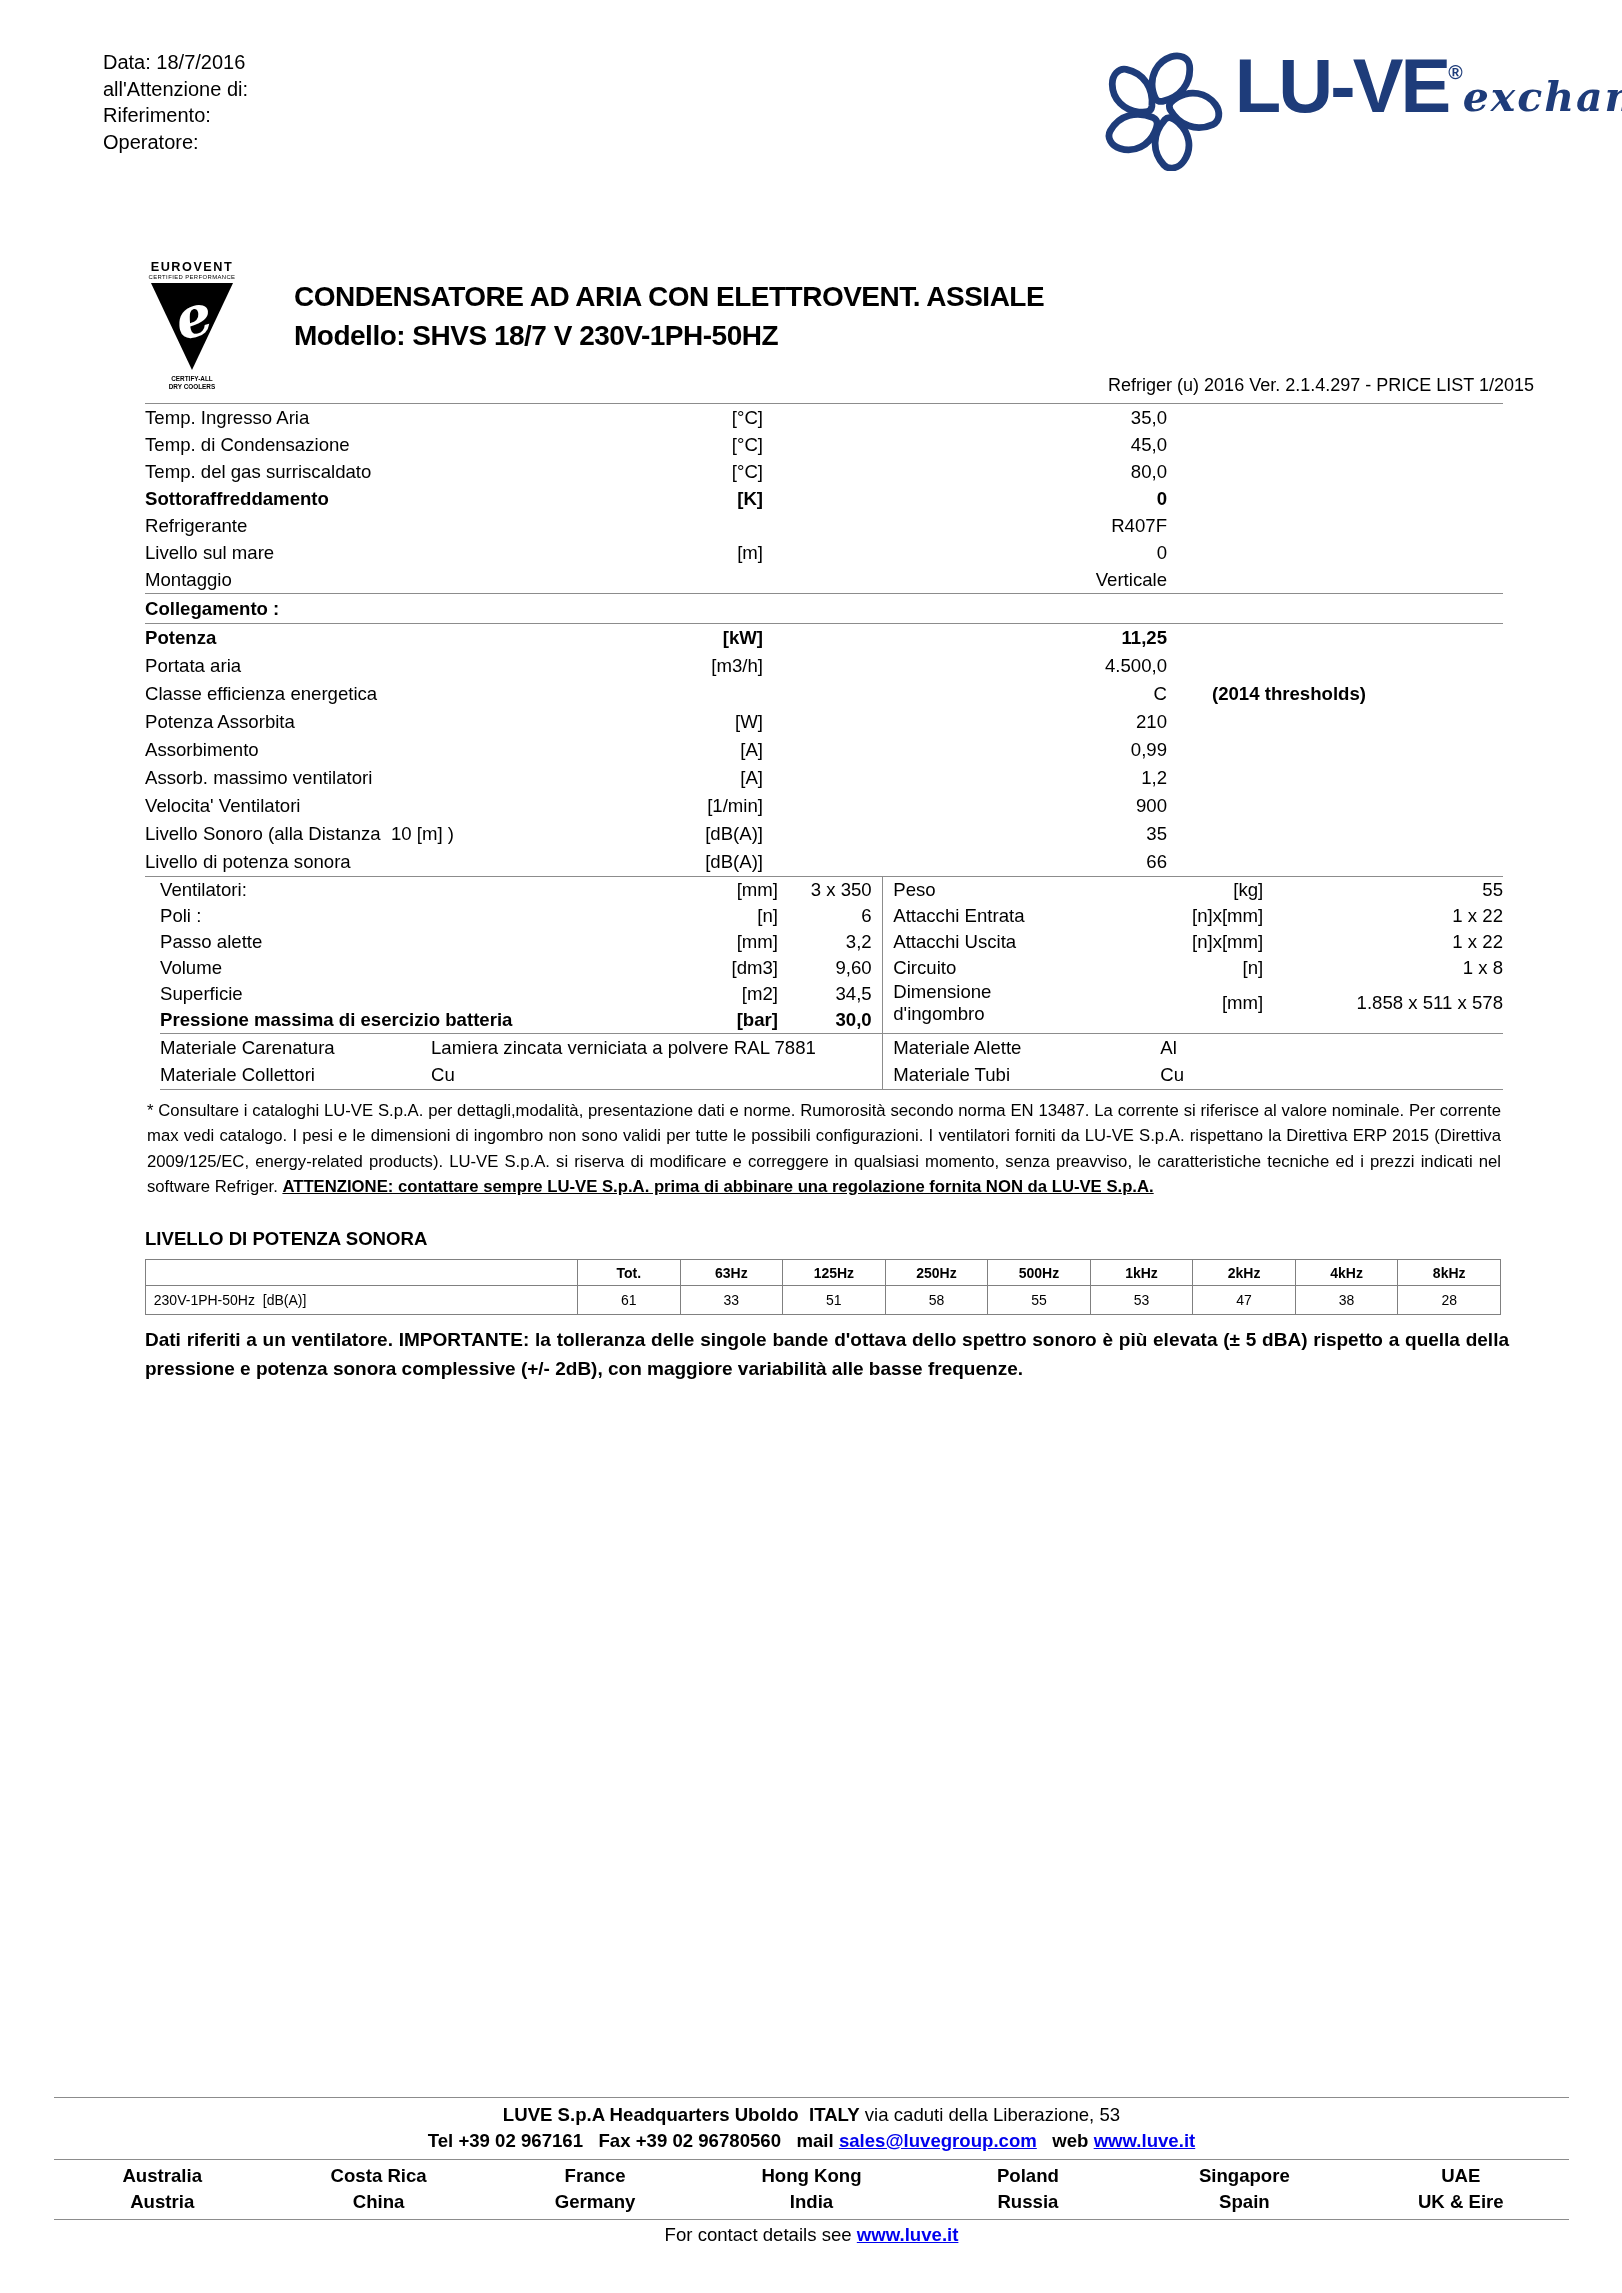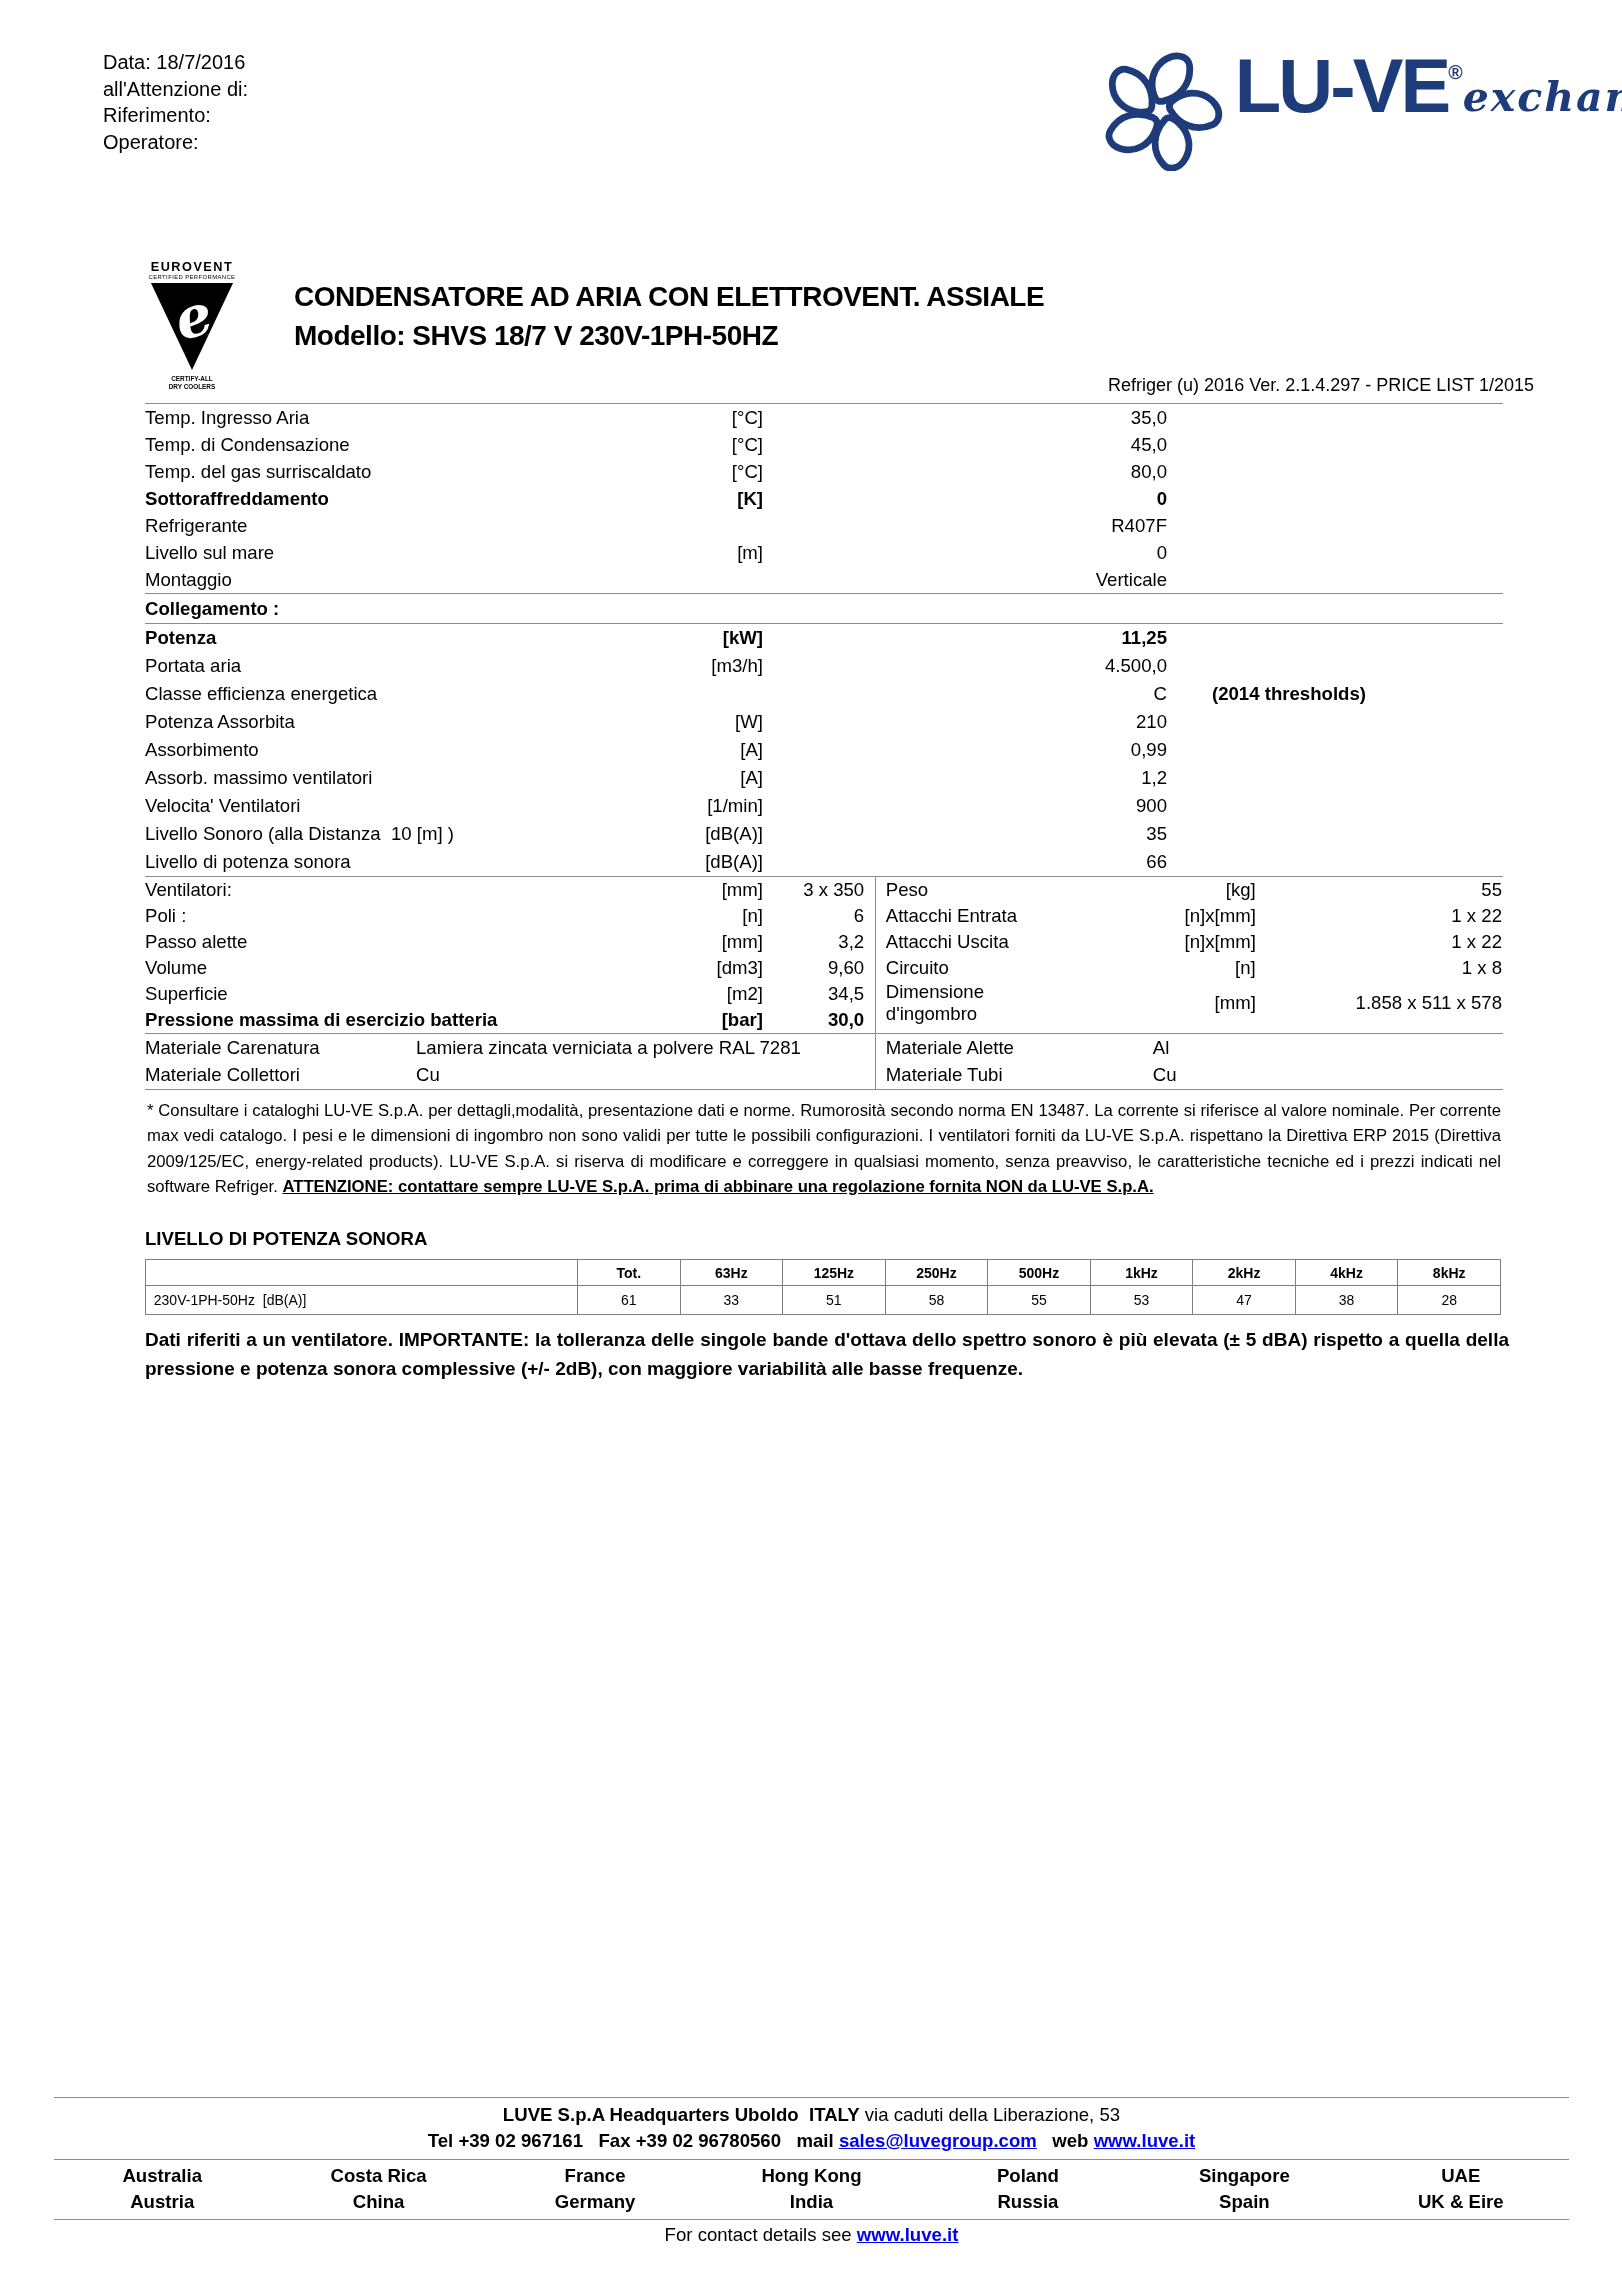--- a/index.html
+++ b/index.html
@@ -28,21 +28,21 @@
   .spec { position:absolute; left:145px; top:403px; width:1358px; border-top:1px solid #8c8c8c; font-size:18.6px; }
   .sec { border-bottom:1px solid #8c8c8c; }
   .row { display:grid; grid-template-columns:457px 145px 388px 1fr; align-items:center;gap:16px; }
   .sec1 .row { height:27px; }
   .sec2 .row { height:28px; }
   .lbl { white-space:pre-wrap; }
   .unit, .val { text-align:right; white-space:pre-wrap; }
   .extra { padding-left:29px; white-space:nowrap; }
   .b { font-weight:bold; }
   .colleg { height:30px; border-bottom:1px solid #8c8c8c; display:grid; grid-template-columns:297px 1fr; align-items:center; font-weight:bold; }
-  .twocol { display:flex; border-bottom:1px solid #8c8c8c; }
+  .twocol { display:flex; border-bottom:1px solid #8c8c8c;margin-left:15px; }
   .twocol .left  { width:731px; border-right:1px solid #8c8c8c; padding-right:10.8px; }
   .twocol .right { width:626px; padding-left:9.8px; }
   .fans .left  .row { grid-template-columns:457px 145px 1fr; height:26px; }
   .fans .right .row { grid-template-columns:152px 202px 1fr; height:26px; }
   .mats .left  .row { grid-template-columns:255px 1fr; height:27.4px; }
   .mats .right .row { grid-template-columns:251px 1fr; height:27.4px; }
   .mats .val { text-align:left; }
   .footnote { padding:7.8px 2px 0 2px; font-size:16.7px; line-height:25.5px; text-align:justify; }
   .warn { font-weight:bold; text-decoration:underline; }
   
@@ -279,21 +279,21 @@
             <span class="unit">[mm]</span>
             <span class="val">1.858 x 511 x 578</span>
           </div>
       </div>
     </div>
 
     <div class="twocol mats">
       <div class="left">
         <div class="row">
             <span class="lbl">Materiale Carenatura</span>
-            <span class="val">Lamiera zincata verniciata a polvere RAL 7281</span>
+            <span class="val">Lamiera zincata verniciata a polvere RAL 7881</span>
           </div>
         <div class="row">
             <span class="lbl">Materiale Collettori</span>
             <span class="val">Cu</span>
           </div>
       </div>
       <div class="right">
         <div class="row">
             <span class="lbl">Materiale Alette</span>
             <span class="val">Al</span>

